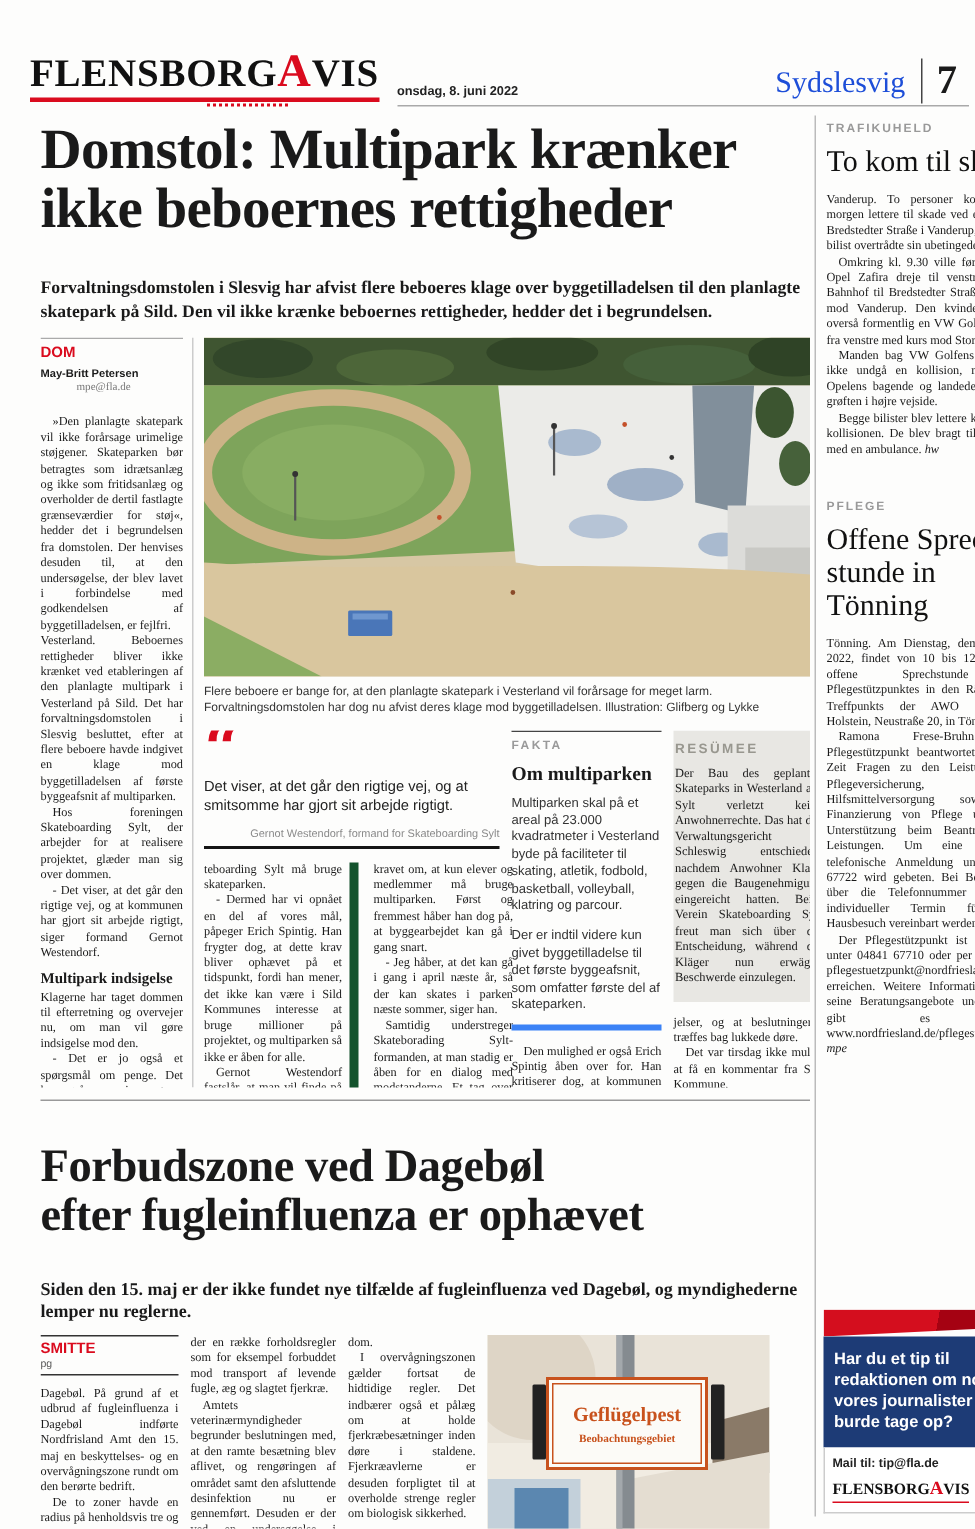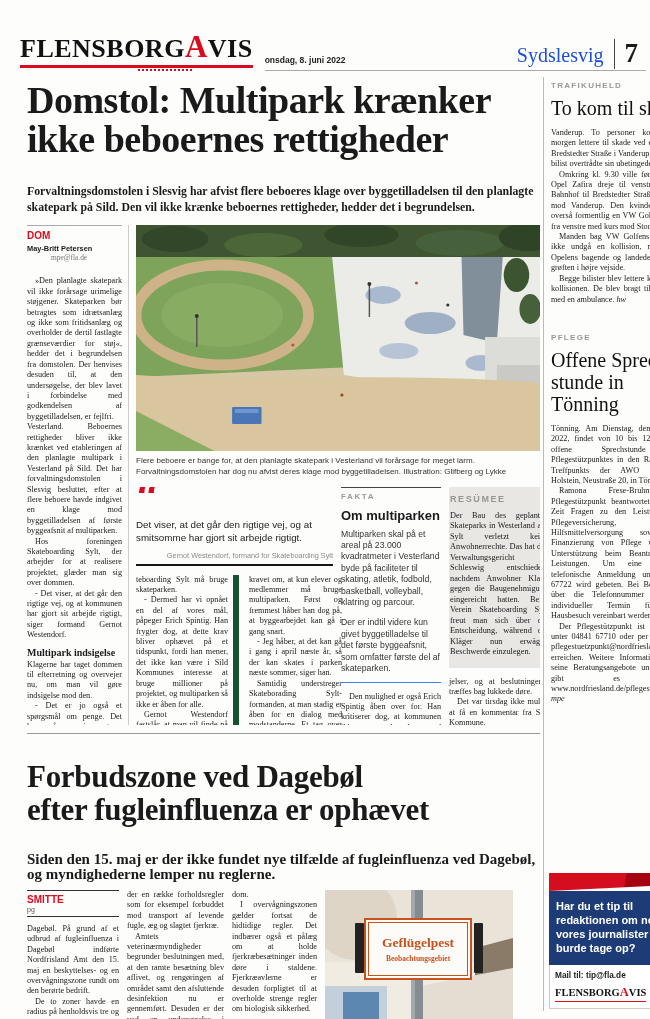--- a/index.html
+++ b/index.html
@@ -49,35 +49,35 @@
   .quote-area{width:197px;flex:none;}
   .quote-mark{font-family:"DejaVu Serif",serif;font-weight:bold;font-size:42px;line-height:24px;
               color:#da0b1e;height:26px;}
   .quote-text{font-family:"Liberation Sans",sans-serif;font-size:9.8px;line-height:13.5px;color:#222;margin:5px 0 6px;}
   .quote-attr{font-family:"Liberation Sans",sans-serif;font-size:7.3px;color:#8a8a8a;text-align:right;}
   .quote-rule{border-bottom:2.5px solid #151515;margin:4px 0 9px;}
   .quote-cols{display:flex;}
   .qcol{width:93px;flex:none;}
   .qcol.first{border-right:6px solid #14532d;padding-right:5px;margin-right:10px;width:92px;}
   .fakta-col,.res-col{width:100px;flex:none;}
-  .fakta-box{border-top:1px solid #444;border-bottom:1px solid #3b82f6;padding:4px 0 7px;}
+  .fakta-box{border-top:1px solid #444;border-bottom:4px solid #3b82f6;padding:4px 0 7px;}
   .box-label{font-family:"Liberation Sans",sans-serif;font-weight:bold;font-size:8px;
              letter-spacing:1.6px;color:#9a9a9a;}
-  .fakta-title{font-family:Liberation Sans, sans-serif;font-weight:bold;font-size:13px;margin:7px 0 6px;}
+  .fakta-title{font-family:Liberation Serif, serif;font-weight:bold;font-size:13px;margin:7px 0 6px;}
   .fakta-p{font-family:"Liberation Sans",sans-serif;font-size:8.7px;line-height:11.4px;color:#333;margin:0 0 9px;}
   .fakta-p:last-child{margin-bottom:0;}
   .cont{margin-top:9px;}
   .res-box{background:#e8e7e3;padding:7px 1px 10px;box-sizing:border-box;}
   .res-box .box-label{color:#98978f;font-size:9px;}
   .res-text{font-size:8.3px;line-height:10.5px;text-align:justify;margin-top:7px;hyphens:auto;}
 
   
   .divider{border-top:1px solid #999;margin:8px 0 6px;}
   .b-head{font-size:31px;line-height:33px;font-weight:bold;letter-spacing:-.3px;}
-  .b-lede{font-size:15px;line-height:15px;font-weight:bold;margin:9px 0 8px;max-height:32px;overflow:hidden;}
+  .b-lede{font-size:12px;line-height:15px;font-weight:bold;margin:9px 0 8px;max-height:32px;overflow:hidden;}
   .b-row{display:flex;gap:8px;height:192px;overflow:hidden;}
   .b-colA{width:92px;flex:none;}
   .b-colB{width:97px;flex:none;}
   .b-colC{width:85px;flex:none;}
   .b-kicker-block{border-top:1px solid #333;border-bottom:1px solid #333;
                   padding:3px 0 3px;margin-bottom:7px;}
   .b-byline{font-family:"Liberation Sans",sans-serif;font-size:7px;color:#555;margin-top:1px;}
   .b-photo{width:188px;height:132px;flex:none;position:relative;overflow:hidden;background:#e9e3d8;}
   .b-photo svg{display:block;width:100%;height:100%;}
   .sign{position:absolute;left:21%;top:21%;width:57%;height:47%;background:#fcfbf7;

